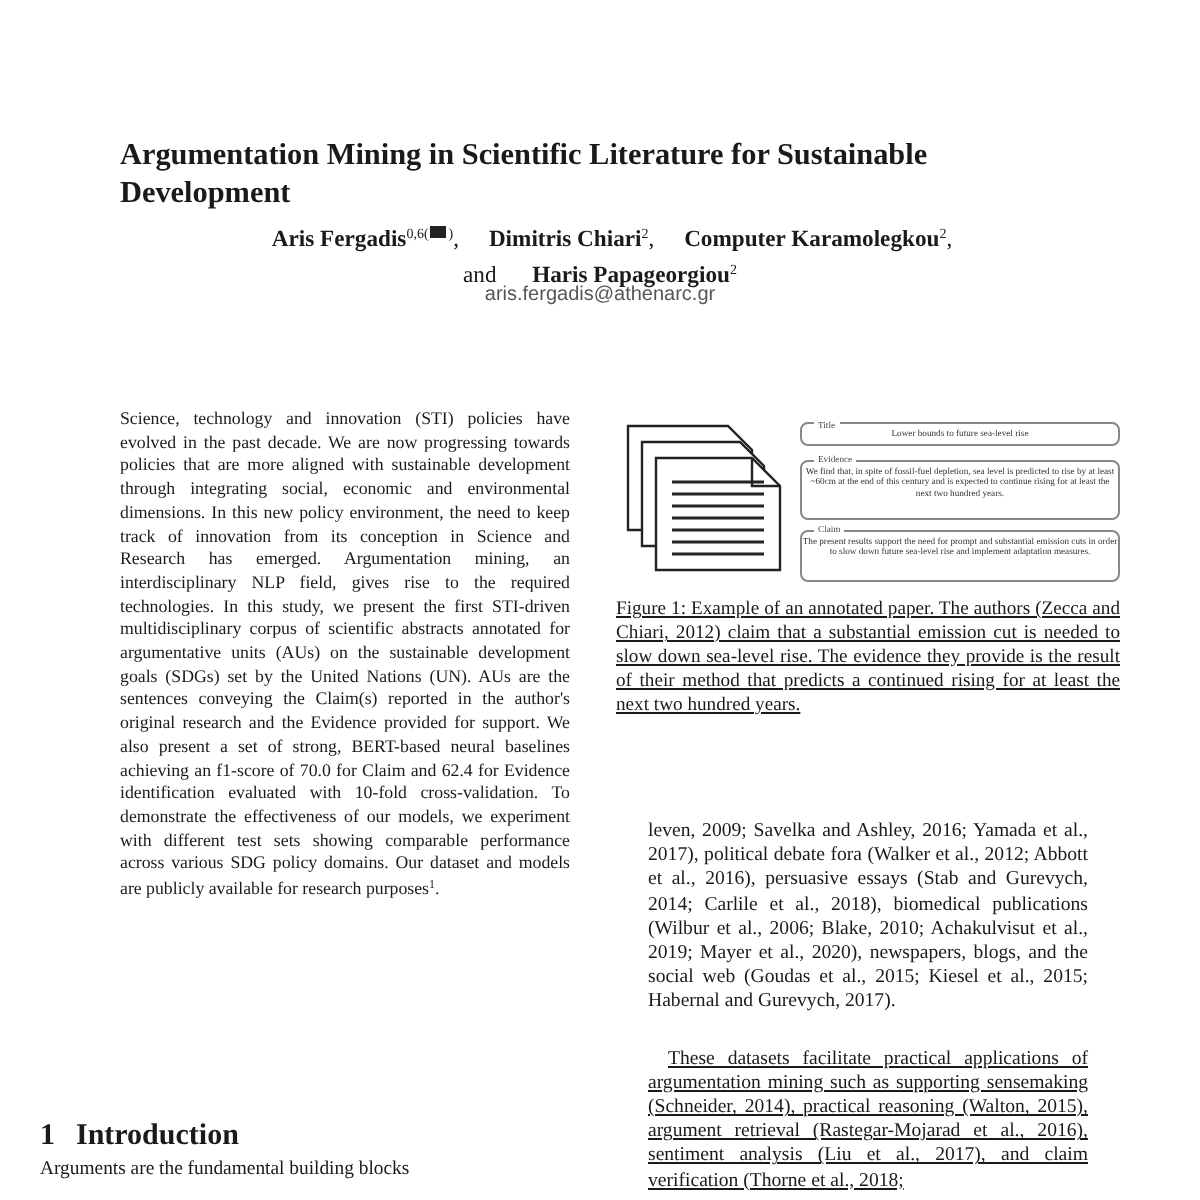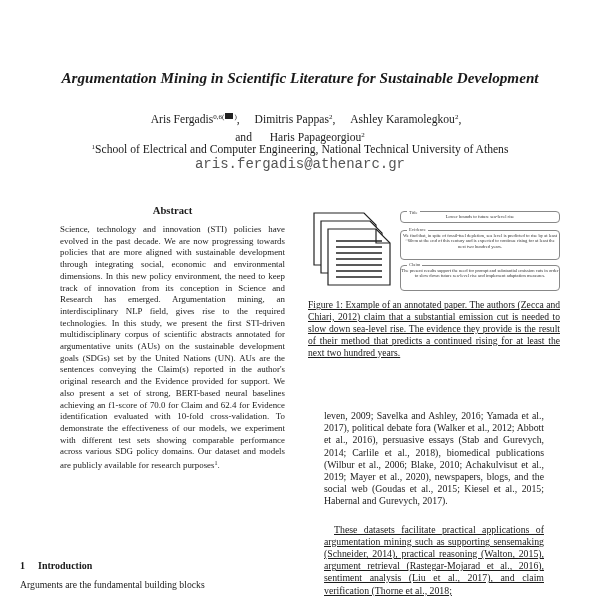--- a/index.html
+++ b/index.html
@@ -1,34 +1,34 @@
 <!DOCTYPE html>
 <html><head>
 <meta charset="utf-8">
 <style>
   html, body { margin: 0; padding: 0; background: #ffffff; }
   body { width: 600px; height: 600px; overflow: hidden; position: relative;
          font-family: "Liberation Serif", "DejaVu Serif", serif; color: #1a1a1a; }
-  .title { position: absolute; left: 60px; width: 480px; top: 68px; text-align: center;
-           font-weight: bold; font-size: 15.2px; line-height: 19px; font-style: italic; }
+  .title { position: absolute; left: 60px; width: 480px; top: 68px; 
+           font-weight: bold; font-size: 15.2px; line-height: 19px; }
   .authors { position: absolute; left: 40px; width: 520px; top: 110px; text-align: center;
              font-size: 11.6px; line-height: 15.5px; }
-  .authors b { font-weight: normal; margin-left: 12px; }
+  .authors b { font-weight: bold; margin-left: 12px; }
   .authors sup { font-size: 7px; font-weight: normal; vertical-align: 4px; }
   .mail { display: inline-block; width: 8px; height: 6px; background: #222; vertical-align: 4px; margin: 0 1px; }
   .affil { position: absolute; left: 20px; width: 560px; top: 140px; text-align: center;
            font-size: 11.6px; line-height: 15px; }
   .affil sup { font-size: 7px; vertical-align: 4px; }
-  .email { font-family: Liberation Mono, monospace; font-size: 14px; color: #555; }
+  .email { font-family: Liberation Sans, sans-serif; font-size: 10px; color: #555; }
 
   .col-left { position: absolute; left: 60px; width: 225px; top: 204px; }
   .abstract-h { text-align: center; font-weight: bold; font-size: 10.6px; margin-bottom: 6px; line-height: 14px; }
   .abstract-body { font-size: 8.9px; line-height: 11.7px; text-align: justify; hyphens: auto; }
   .abstract-body sup { font-size: 6px; vertical-align: 3px; }
-  .sec-h { position: absolute; left: 20px; top: 560px; font-weight: bold; font-size: 10px; }
+  .sec-h { position: absolute; left: 20px; top: 560px; font-weight: bold; font-size: 15px; }
   .sec-h .num { display: inline-block; width: 18px; }
   .intro { position: absolute; left: 20px; width: 265px; top: 579px; font-size: 9.7px; line-height: 12px;
            text-align: justify; white-space: nowrap; overflow: hidden; height: 24px; }
   .figure { position: absolute; left: 306px; top: 203px; width: 260px; height: 90px; }
   .fig-box { position: absolute; border: 1px solid #888; border-radius: 4px; background: #fff;
              font-size: 4.6px; line-height: 5.4px; text-align: center; color: #333; }
   .fig-box .lbl { position: absolute; top: -4px; left: 6px; background: #fff; padding: 0 2px;
                   font-size: 4.6px; color: #444; }
   .caption { position: absolute; left: 308px; top: 299px; width: 252px; font-size: 9.6px;
              line-height: 11.9px; text-align: justify; text-decoration: underline; }
@@ -37,33 +37,31 @@
   .rtext p { margin: 16px; }
   .rtext .indent { text-indent: 10px; text-decoration: underline; }
 </style>
 </head>
 <body>
 
 <div class="title">Argumentation Mining in Scientific Literature for Sustainable Development</div>
 
 <div class="authors">
   <b>Aris Fergadis</b><sup>0,6</sup><sup>(</sup><span class="mail"></span><sup>)</sup>,
-  <b>Dimitris Pappas</b><sup>2</sup>,
-  <b>Ashley Karamolegkou</b><sup>2</sup>,<br>
+  <b>Dimitris Chiari</b><sup>2</sup>,
+  <b>Computer Karamolegkou</b><sup>2</sup>,<br>
   <span>and</span>&nbsp;
   <b>Haris Papageorgiou</b><sup>2</sup>
 </div>
 
 <div class="affil">
-  <div><sup>1</sup><span>School of Electrical and Computer Engineering, National Technical University of Athens</span></div>
   <div class="email">aris.fergadis@athenarc.gr</div>
 </div>
 
 <div class="col-left">
-  <div class="abstract-h">Abstract</div>
   <div class="abstract-body"><span>Science, technology and innovation (STI) policies have evolved in the past decade. We are now progressing towards policies that are more aligned with sustainable development through integrating social, economic and environmental dimensions. In this new policy environment, the need to keep track of innovation from its conception in Science and Research has emerged. Argumentation mining, an interdisciplinary NLP field, gives rise to the required technologies. In this study, we present the first STI-driven multidisciplinary corpus of scientific abstracts annotated for argumentative units (AUs) on the sustainable development goals (SDGs) set by the United Nations (UN). AUs are the sentences conveying the Claim(s) reported in the author's original research and the Evidence provided for support. We also present a set of strong, BERT-based neural baselines achieving an f1-score of 70.0 for Claim and 62.4 for Evidence identification evaluated with 10-fold cross-validation. To demonstrate the effectiveness of our models, we experiment with different test sets showing comparable performance across various SDG policy domains. Our dataset and models are publicly available for research purposes</span><sup>1</sup>.</div>
 </div>
 
 <div class="sec-h">
   <span class="num">1</span><span>Introduction</span>
 </div>
 <div class="intro">Arguments are the fundamental building blocks</div>
 
 <div class="figure">
   <svg width="86" height="86" viewBox="0 0 86 86" style="position:absolute;left:0;top:0;">

